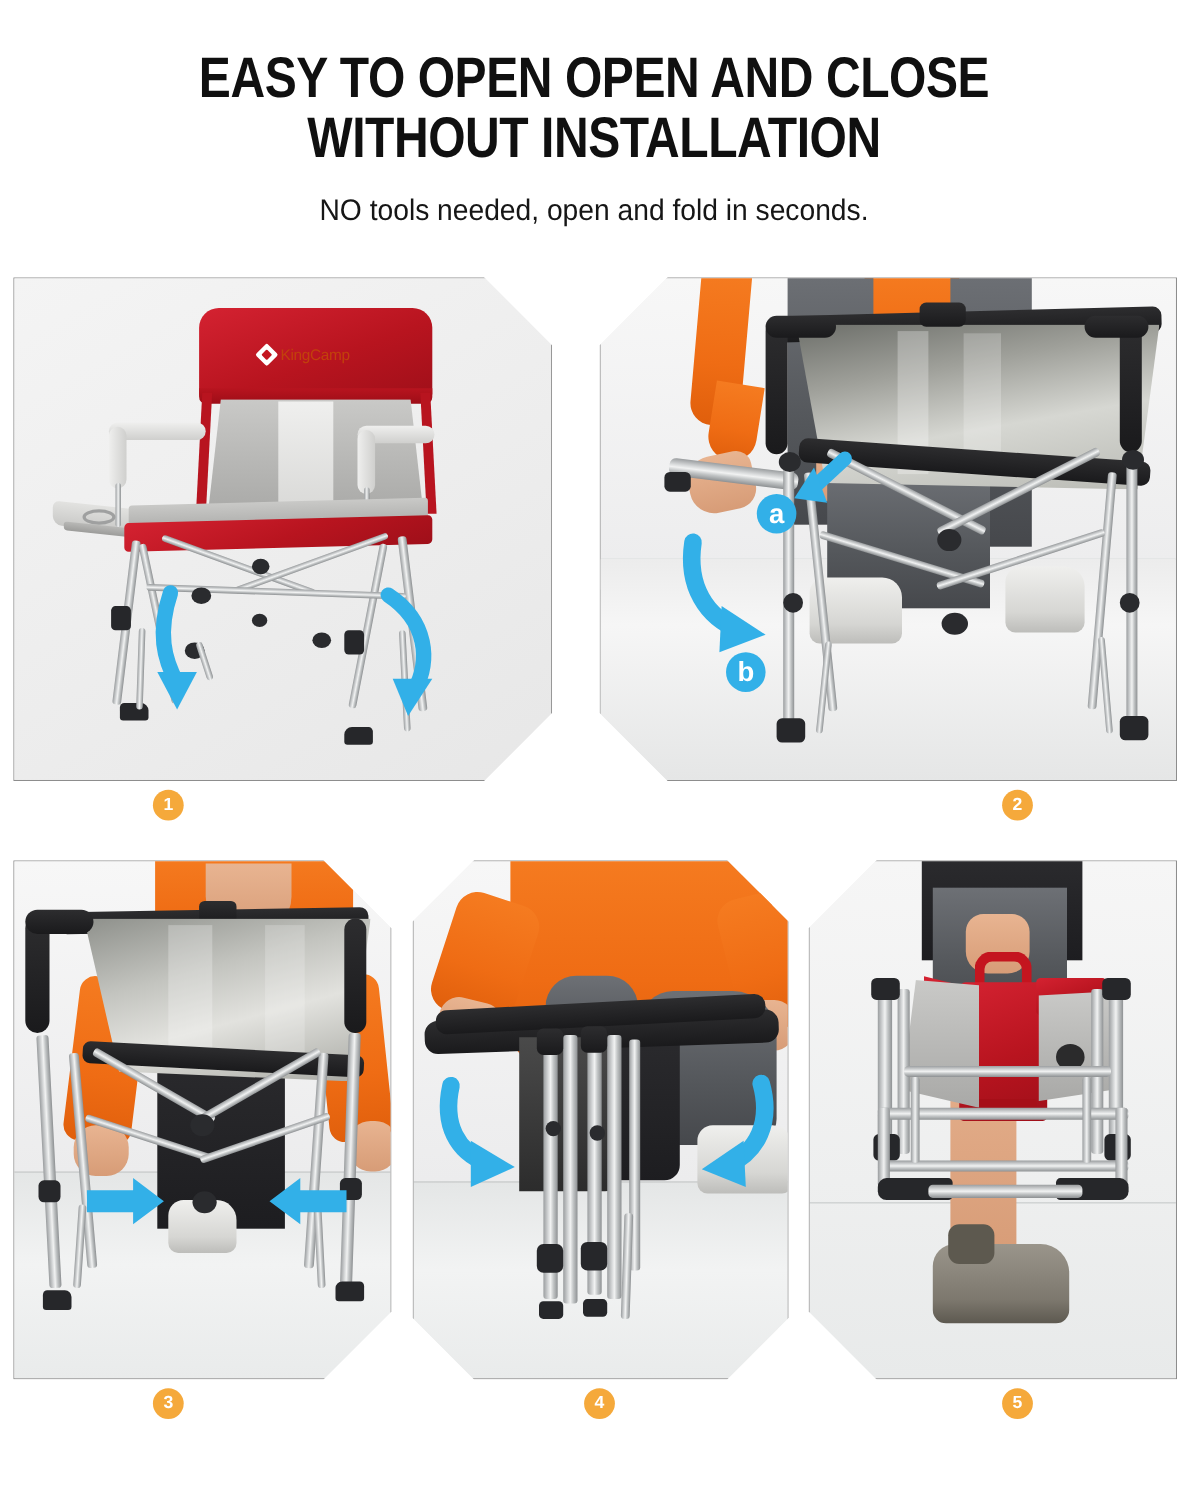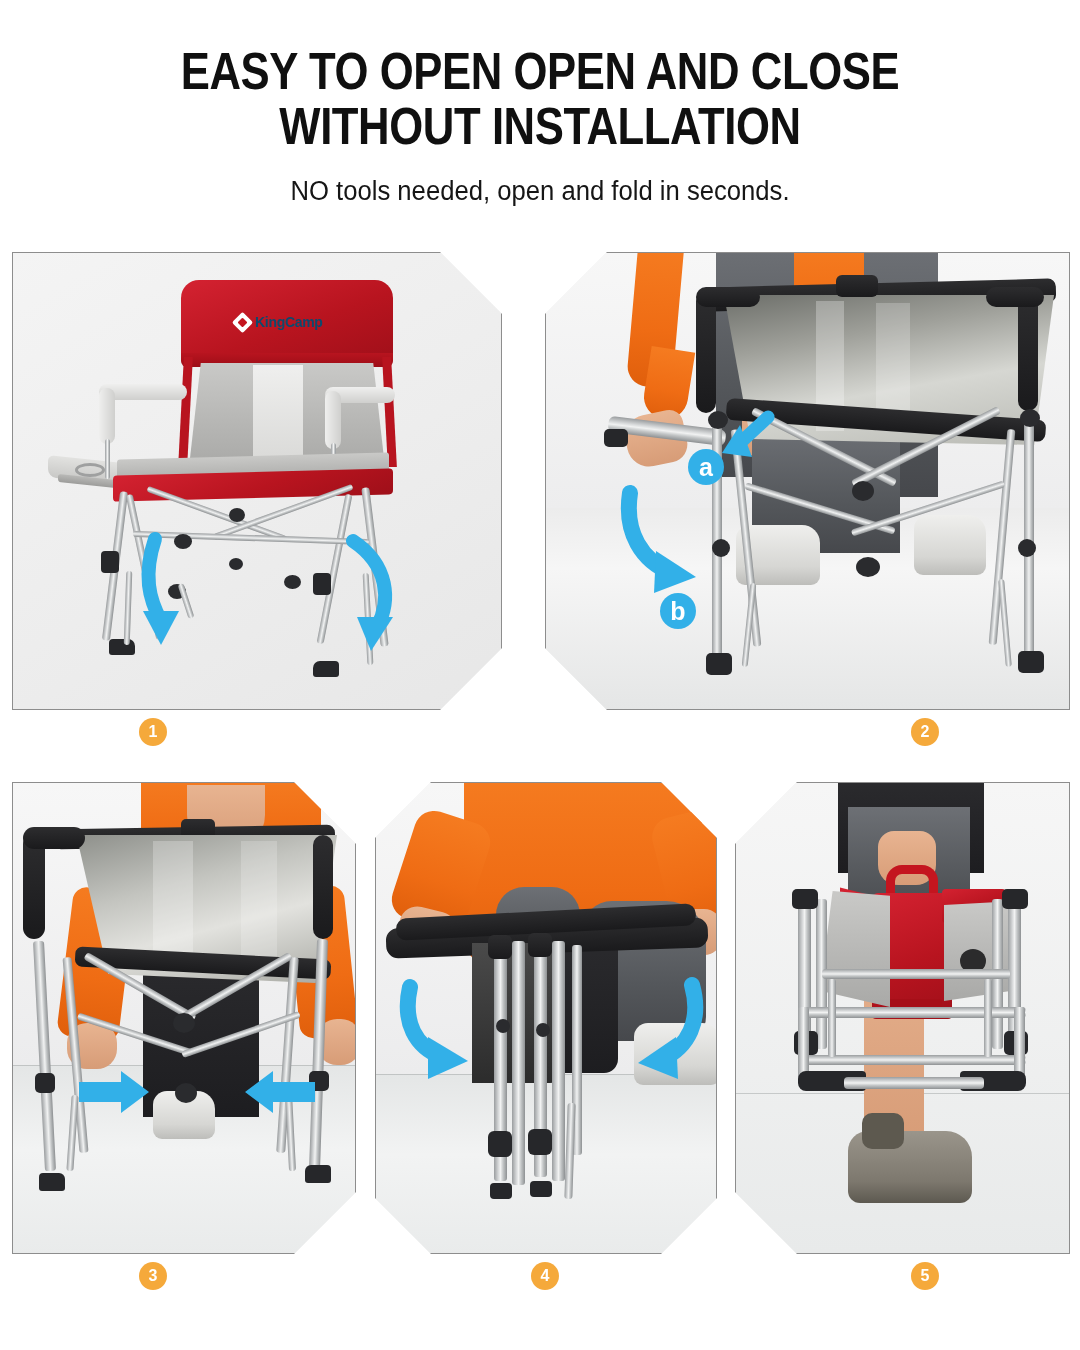--- a/index.html
+++ b/index.html
@@ -147,21 +147,21 @@
       <div class="sh" style="left:62px;top:210px;width:30px;height:14px;border:3px solid #9fa0a0;border-radius:50%;"></div>
       <div class="sh" style="left:45px;top:226px;width:96px;height:8px;background:linear-gradient(180deg,#b9b9b7,#9c9c9a);transform:skewY(6deg);border-radius:3px;"></div>
 
       <div class="sh redfab" style="left:168px;top:27px;width:212px;height:84px;border-radius:18px 18px 6px 6px;"></div>
       <div class="sh" style="left:168px;top:100px;width:212px;height:14px;background:linear-gradient(180deg,#b8141f,#9d0d17);border-radius:0 0 6px 6px;"></div>
 
       <div class="sh" style="left:222px;top:58px;width:122px;height:22px;display:flex;align-items:center;gap:5px;">
         <span style="width:15px;height:15px;background:#fff;transform:rotate(45deg);border-radius:2px;position:relative;">
           <span style="position:absolute;left:4px;top:4px;width:7px;height:7px;background:#c4151f;transform:rotate(-0deg);border-radius:1px;"></span>
         </span>
-        <span style="color:#0c4a6e;font-size:14px;font-weight:bold;letter-spacing:-0.3px;">KingCamp</span>
+        <span style="color:#c2410c;font-size:14px;font-weight:normal;letter-spacing:-0.3px;">KingCamp</span>
       </div>
 
       <div class="sh greyfab" style="left:176px;top:110px;width:196px;height:104px;clip-path:polygon(6% 0,94% 0,100% 100%,0 100%);"></div>
       <div class="sh meshfab" style="left:240px;top:112px;width:50px;height:100px;"></div>
 
       <div class="sh" style="left:168px;top:104px;width:9px;height:110px;background:#b8141f;transform:skewX(-3deg);"></div>
       <div class="sh" style="left:372px;top:104px;width:9px;height:110px;background:#b8141f;transform:skewX(3deg);"></div>
 
       <div class="sh" style="left:86px;top:131px;width:88px;height:16px;background:linear-gradient(180deg,#efefee,#cfcfcd);border-radius:9px;"></div>
       <div class="sh" style="left:86px;top:135px;width:16px;height:56px;background:linear-gradient(90deg,#efefee,#cfcfcd);border-radius:8px;"></div>

